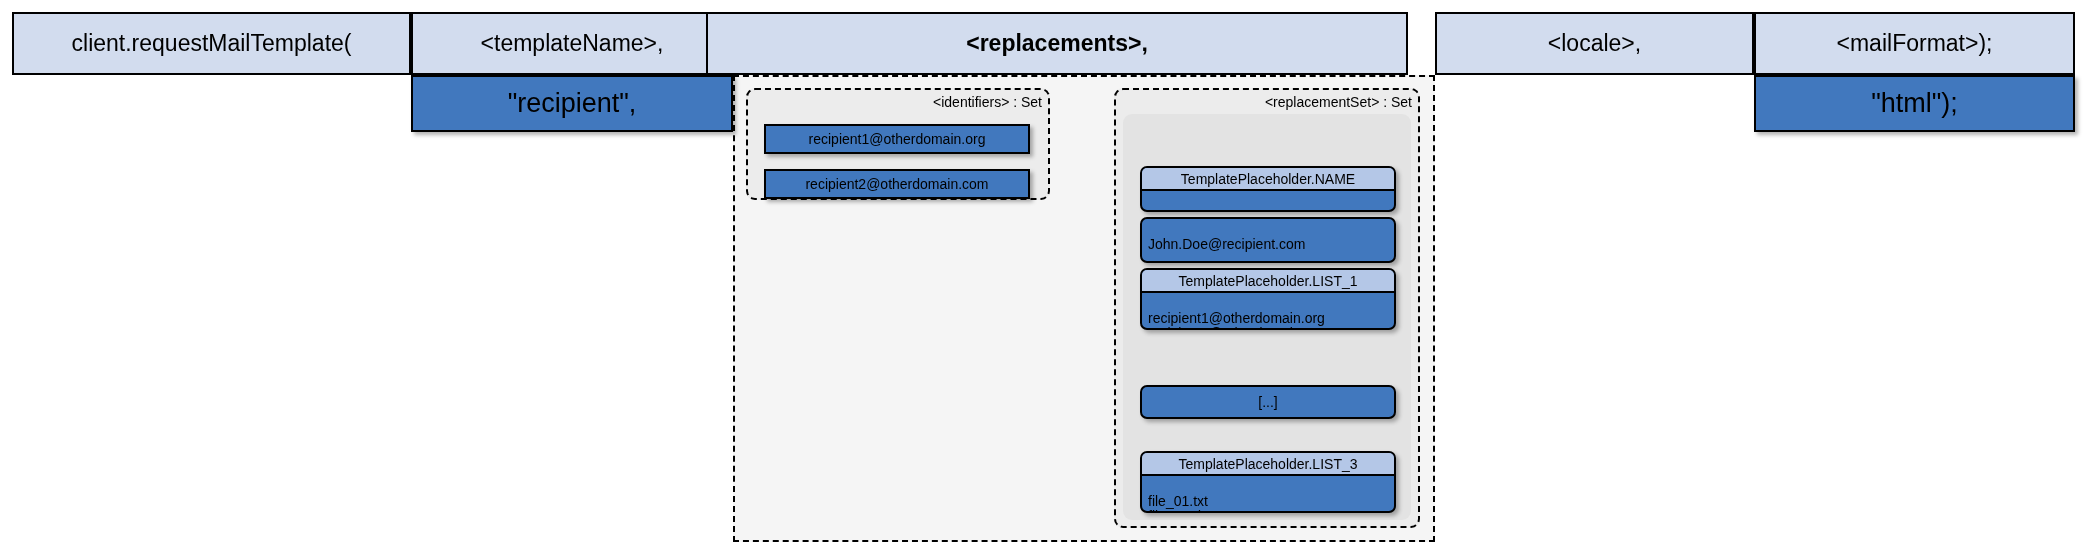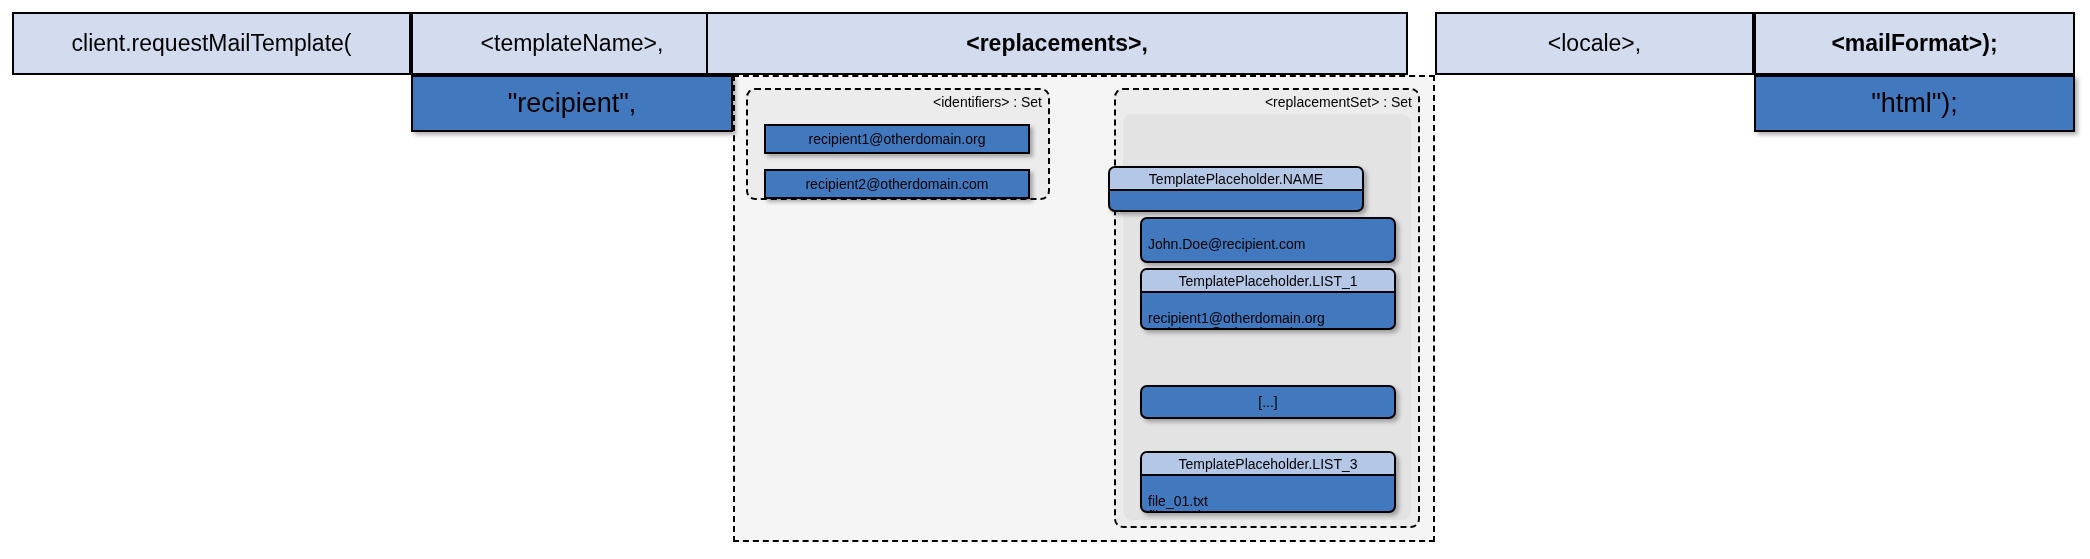--- a/index.html
+++ b/index.html
@@ -141,21 +141,21 @@
 <div id="canvas">
 
   <div class="sig-cell" style="left:12px; top:12px; width:399px; height:63px;">client.requestMailTemplate(</div>
 
   <div class="sig-cell" style="left:411px; top:12px; width:322px; height:63px;">&lt;templateName&gt;,</div>
 
   <div class="sig-cell" style="left:706px; top:12px; width:702px; height:63px;font-weight:bold;">&lt;replacements&gt;,</div>
 
   <div class="sig-cell" style="left:1435px; top:12px; width:319px; height:63px;">&lt;locale&gt;,</div>
 
-  <div class="sig-cell" style="left:1754px; top:12px; width:321px; height:63px;font-weight:bold;">&lt;mailFormat&gt;);</div>
+  <div class="sig-cell" style="left:1754px; top:12px; width:321px; height:63px;">&lt;mailFormat&gt;);</div>
 
   <div class="val-cell" style="left:411px; top:75px; width:322px; height:57px;">"recipient",</div>
 
 
   <div class="val-cell" style="left:1754px; top:75px; width:321px; height:57px;">"html");</div>
 
   <div class="dashed-box" style="left:733px; top:75px; width:702px; height:467px;"></div>
 
   <div class="dashed-box inner" style="left:746px; top:88px; width:304px; height:112px;">
     <span class="set-label">&lt;identifiers&gt; : Set</span>
@@ -163,21 +163,21 @@
 
   <div class="ident-item" style="left:764px; top:124px; width:266px; height:30px;">recipient1@otherdomain.org</div>
 
   <div class="ident-item" style="left:764px; top:169px; width:266px; height:30px;">recipient2@otherdomain.com</div>
 
   <div class="dashed-box inner" style="left:1114px; top:88px; width:306px; height:440px;">
     <span class="set-label">&lt;replacementSet&gt; : Set</span>
   </div>
   <div class="dashed-box inner-grey" style="left:1123px; top:114px; width:288px; height:406px; border:none; box-shadow:none;"></div>
 
-  <div class="repl-entry" style="left:1108px; top:166px; width:256px; height:46px;">
+  <div class="repl-entry" style="left:1140px; top:166px; width:256px; height:46px;">
     <div class="repl-key">TemplatePlaceholder.NAME</div>
     <div class="repl-val">John Doe</div>
   </div>
 
   <div class="repl-entry" style="left:1140px; top:217px; width:256px; height:46px;">
     <div class="repl-val">John.Doe@recipient.com</div>
   </div>
 
   <div class="repl-entry" style="left:1140px; top:268px; width:256px; height:62px;">
     <div class="repl-key">TemplatePlaceholder.LIST_1</div>

